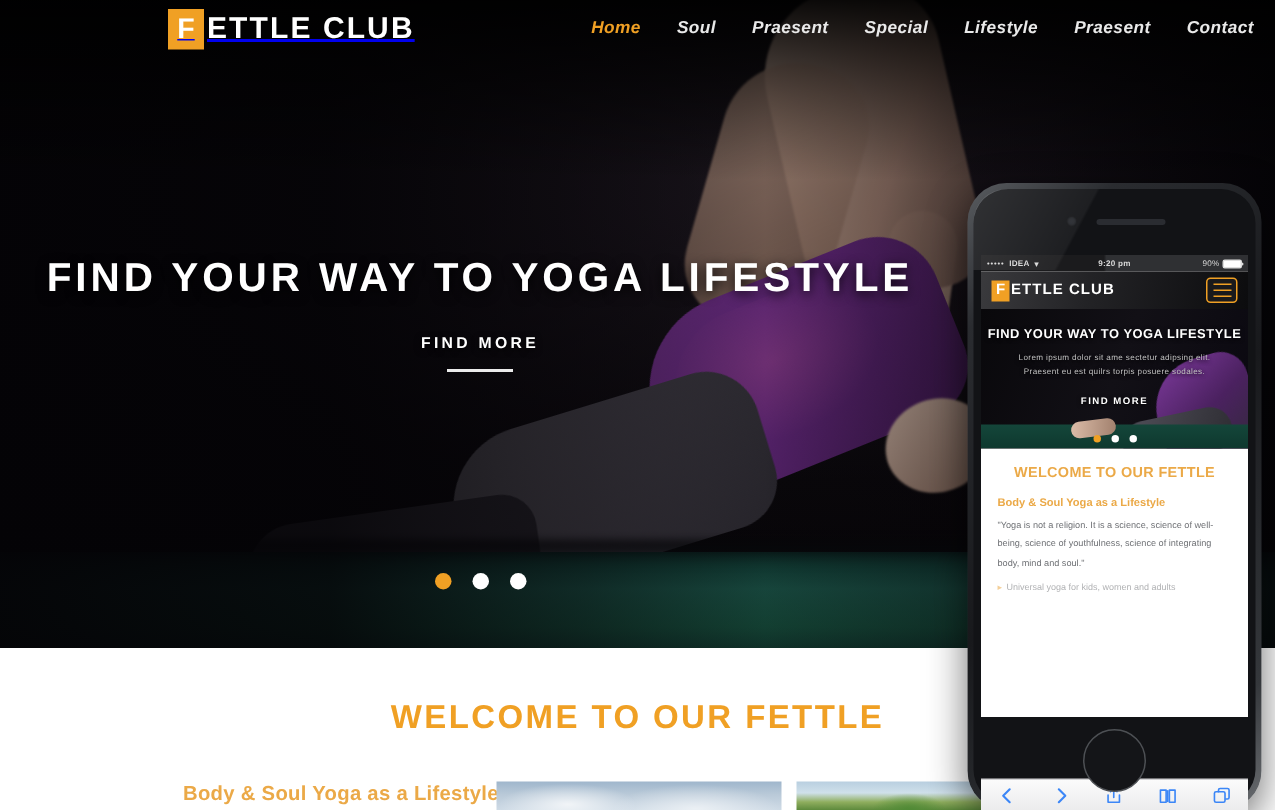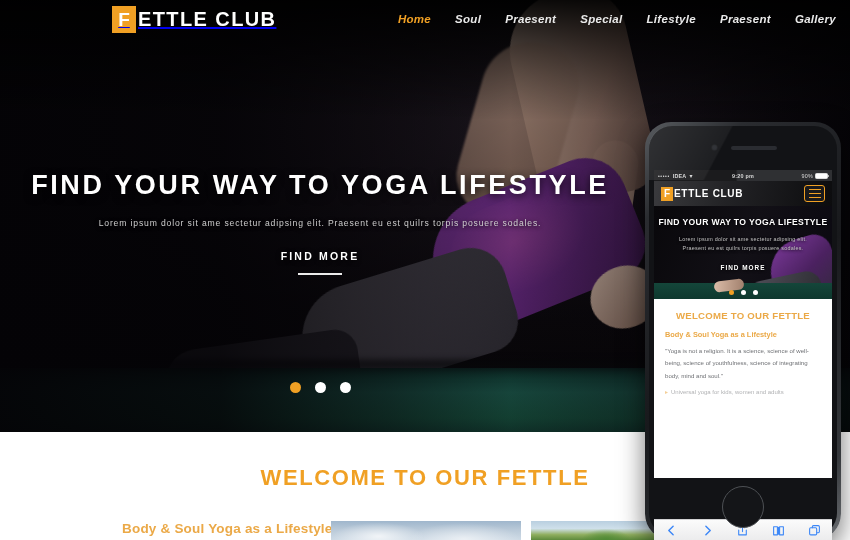--- a/index.html
+++ b/index.html
@@ -219,21 +219,20 @@
       <div class="fig-hips"></div>
       <div class="fig-legs-low"></div>
       <div class="fig-feet"></div>
       <div class="mat"></div>
       <div class="hero-shade"></div>
       <div class="hero-topshade"></div>
     </div>
 
     <div class="hero-copy">
       <div class="hero-title">FIND YOUR WAY TO YOGA LIFESTYLE</div>
-      <div class="hero-sub">Lorem ipsum dolor sit ame sectetur adipsing elit. Praesent eu est quilrs torpis posuere sodales.</div>
       <div>
         <a class="hero-btn" href="#">FIND MORE</a>
         <div class="hero-btn-rule"></div>
       </div>
     </div>
 
     <div class="dots">
       <span class="dot on"></span>
       <span class="dot"></span>
       <span class="dot"></span>
@@ -245,21 +244,21 @@
       <span class="logo-badge">F</span>
       <span class="logo-text">ETTLE CLUB</span>
     </a>
     <nav class="nav">
       <a class="active" href="#">Home</a>
       <a href="#">Soul</a>
       <a href="#">Praesent</a>
       <a href="#">Special</a>
       <a href="#">Lifestyle</a>
       <a href="#">Praesent</a>
-      <a href="#">Gallery</a>
+      <a href="#">Contact</a>
     </nav>
   </div>
 
   <div class="section">
     <div class="sec-title">WELCOME TO OUR FETTLE</div>
   </div>
   <div class="sec-sub">Body &amp; Soul Yoga as a Lifestyle</div>
   <div class="thumb thumb-a"></div>
   <div class="thumb thumb-b"></div>
 

